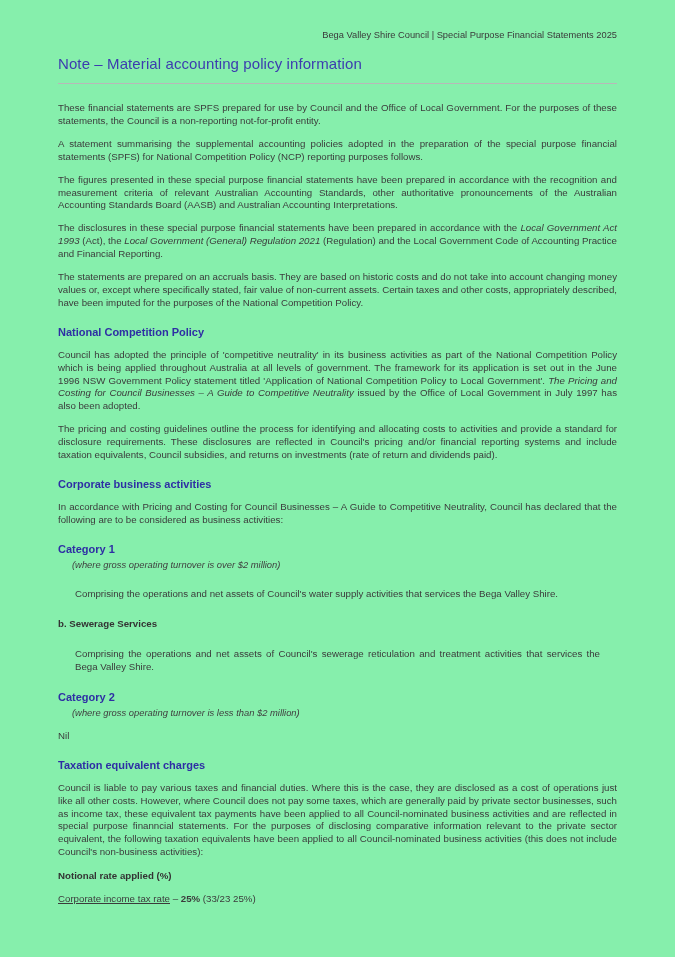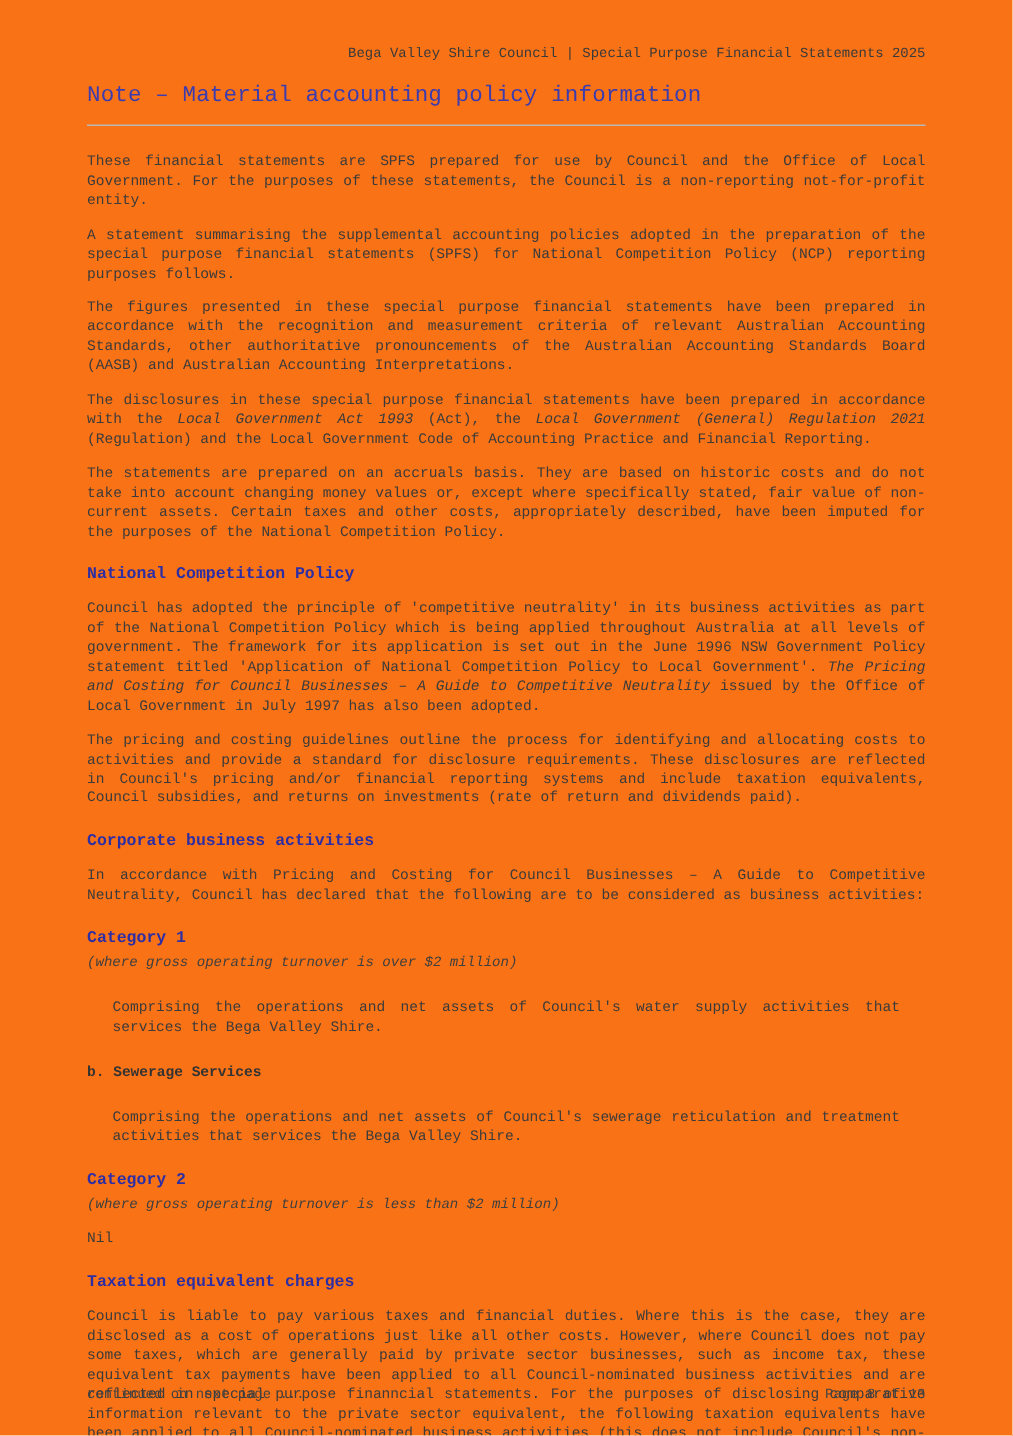--- a/index.html
+++ b/index.html
@@ -1,22 +1,22 @@
 <!DOCTYPE html>
 <html><head>
 <meta charset="utf-8">
 <style>
   html, body { margin: 0; padding: 0; background: #ffffff; }
   .page {
     position: relative;
     width: 675px;
     height: 957px;
-    background: #f97316;
+    background: #86efac;
     overflow: hidden;
-    font-family: Liberation Mono, monospace;
+    font-family: Liberation Sans, sans-serif;
     color: #3b3b3b;
     box-sizing: border-box;
   }
   .page-inner { padding: 0 58px; }
   .doc-header {
     padding-top: 30px;
     text-align: right;
     font-size: 9.3px;
     color: #3a3a3a;
     line-height: 11px;
@@ -41,21 +41,21 @@
   .doc-body > :first-child { margin-top: 10px; }
   p.para { margin: 10px 0 0 0; text-align: justify; }
   p.para_tight { margin: 17px; text-align: justify; }
   h2.heading {
     margin: 16px 0 0 0;
     font-size: 11px;
     font-weight: bold;
     color: #2e2ea4;
   }
   div.note {
-    margin: 3px 0 0 0;
+    margin: 3px 0 0 14px;
     font-style: italic;
     font-size: 9.4px;
     color: #3f3f3f;
   }
   div.label {
     margin: 11px 0 0 0;
     font-weight: bold;
     color: #333333;
   }
   .doc-footer {
@@ -97,17 +97,13 @@
         <p class="para_tight"><span>Comprising the operations and net assets of Council's sewerage reticulation and treatment activities that services the Bega Valley Shire.</span></p>
         <h2 class="heading">Category 2</h2>
         <div class="note">(where gross operating turnover is less than $2 million)</div>
         <p class="para"><span>Nil</span></p>
         <h2 class="heading">Taxation equivalent charges</h2>
         <p class="para"><span>Council is liable to pay various taxes and financial duties. Where this is the case, they are disclosed as a cost of operations just like all other costs. However, where Council does not pay some taxes, which are generally paid by private sector businesses, such as income tax, these equivalent tax payments have been applied to all Council-nominated business activities and are reflected in special purpose finanncial statements. For the purposes of disclosing comparative information relevant to the private sector equivalent, the following taxation equivalents have been applied to all Council-nominated business activities (this does not include Council's non-business activities):</span></p>
         <div class="label">Notional rate applied (%)</div>
         <p class="para"><span style="text-decoration: underline;">Corporate income tax rate</span><span> – </span><span style="font-weight: bold;">25%</span><span> (33/23 25%)</span></p>
       </div>
   </div>
-  <div class="doc-footer">
-    <span>continued on next page ...</span>
-    <span>Page 8 of 13</span>
-  </div>
 </div>
 
 </body></html>

